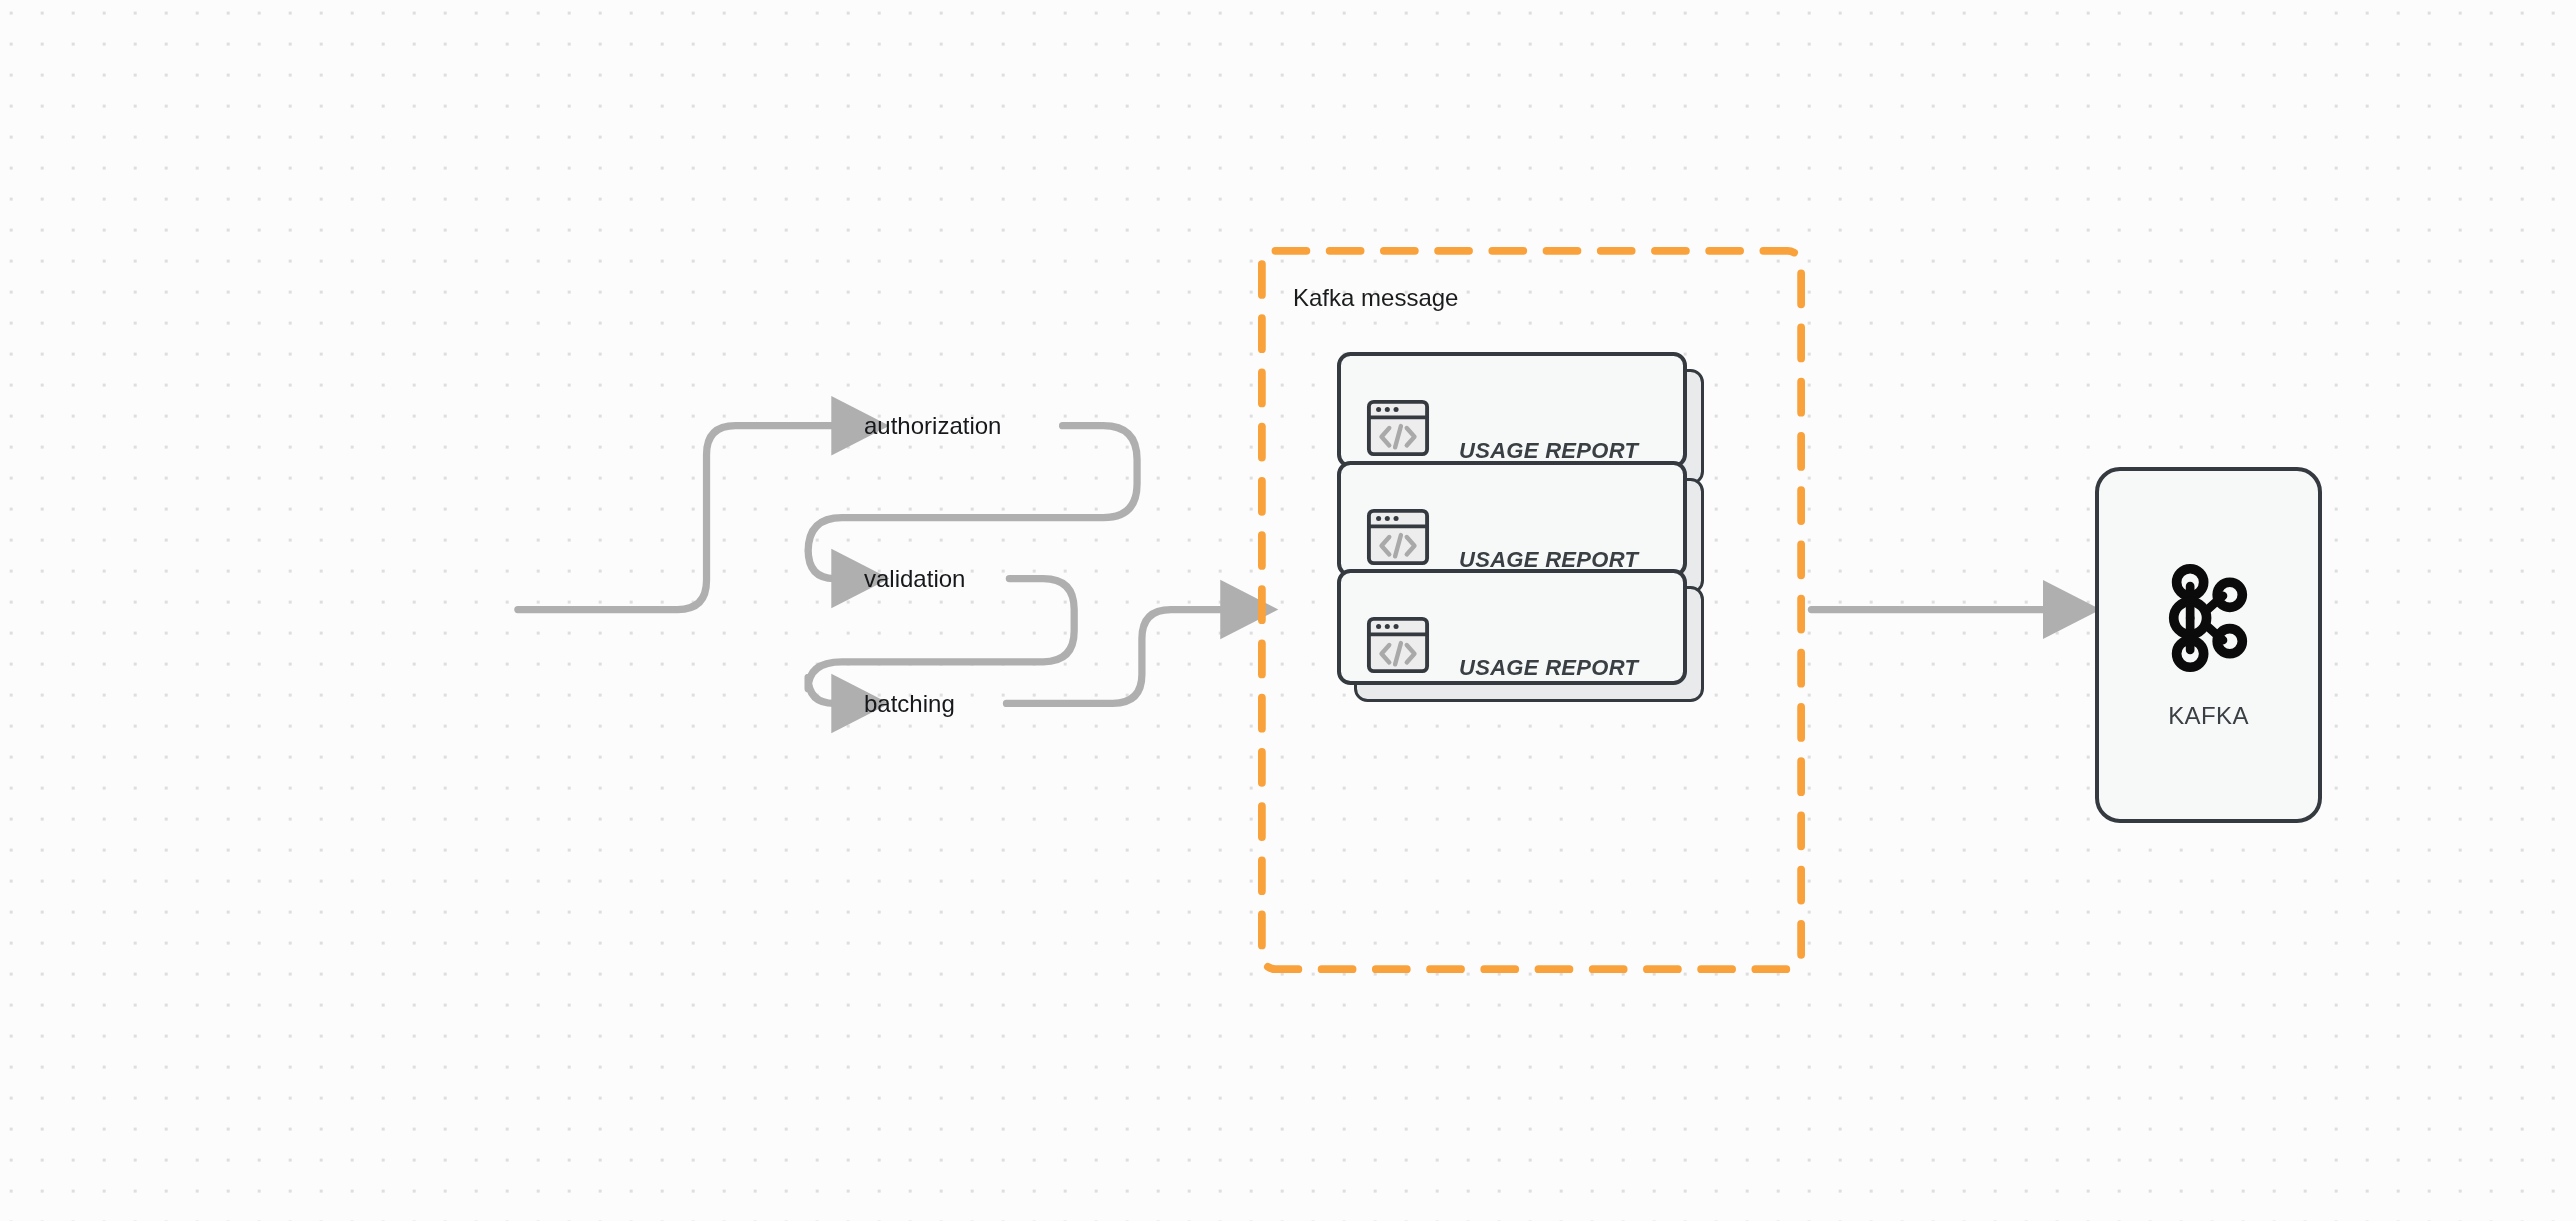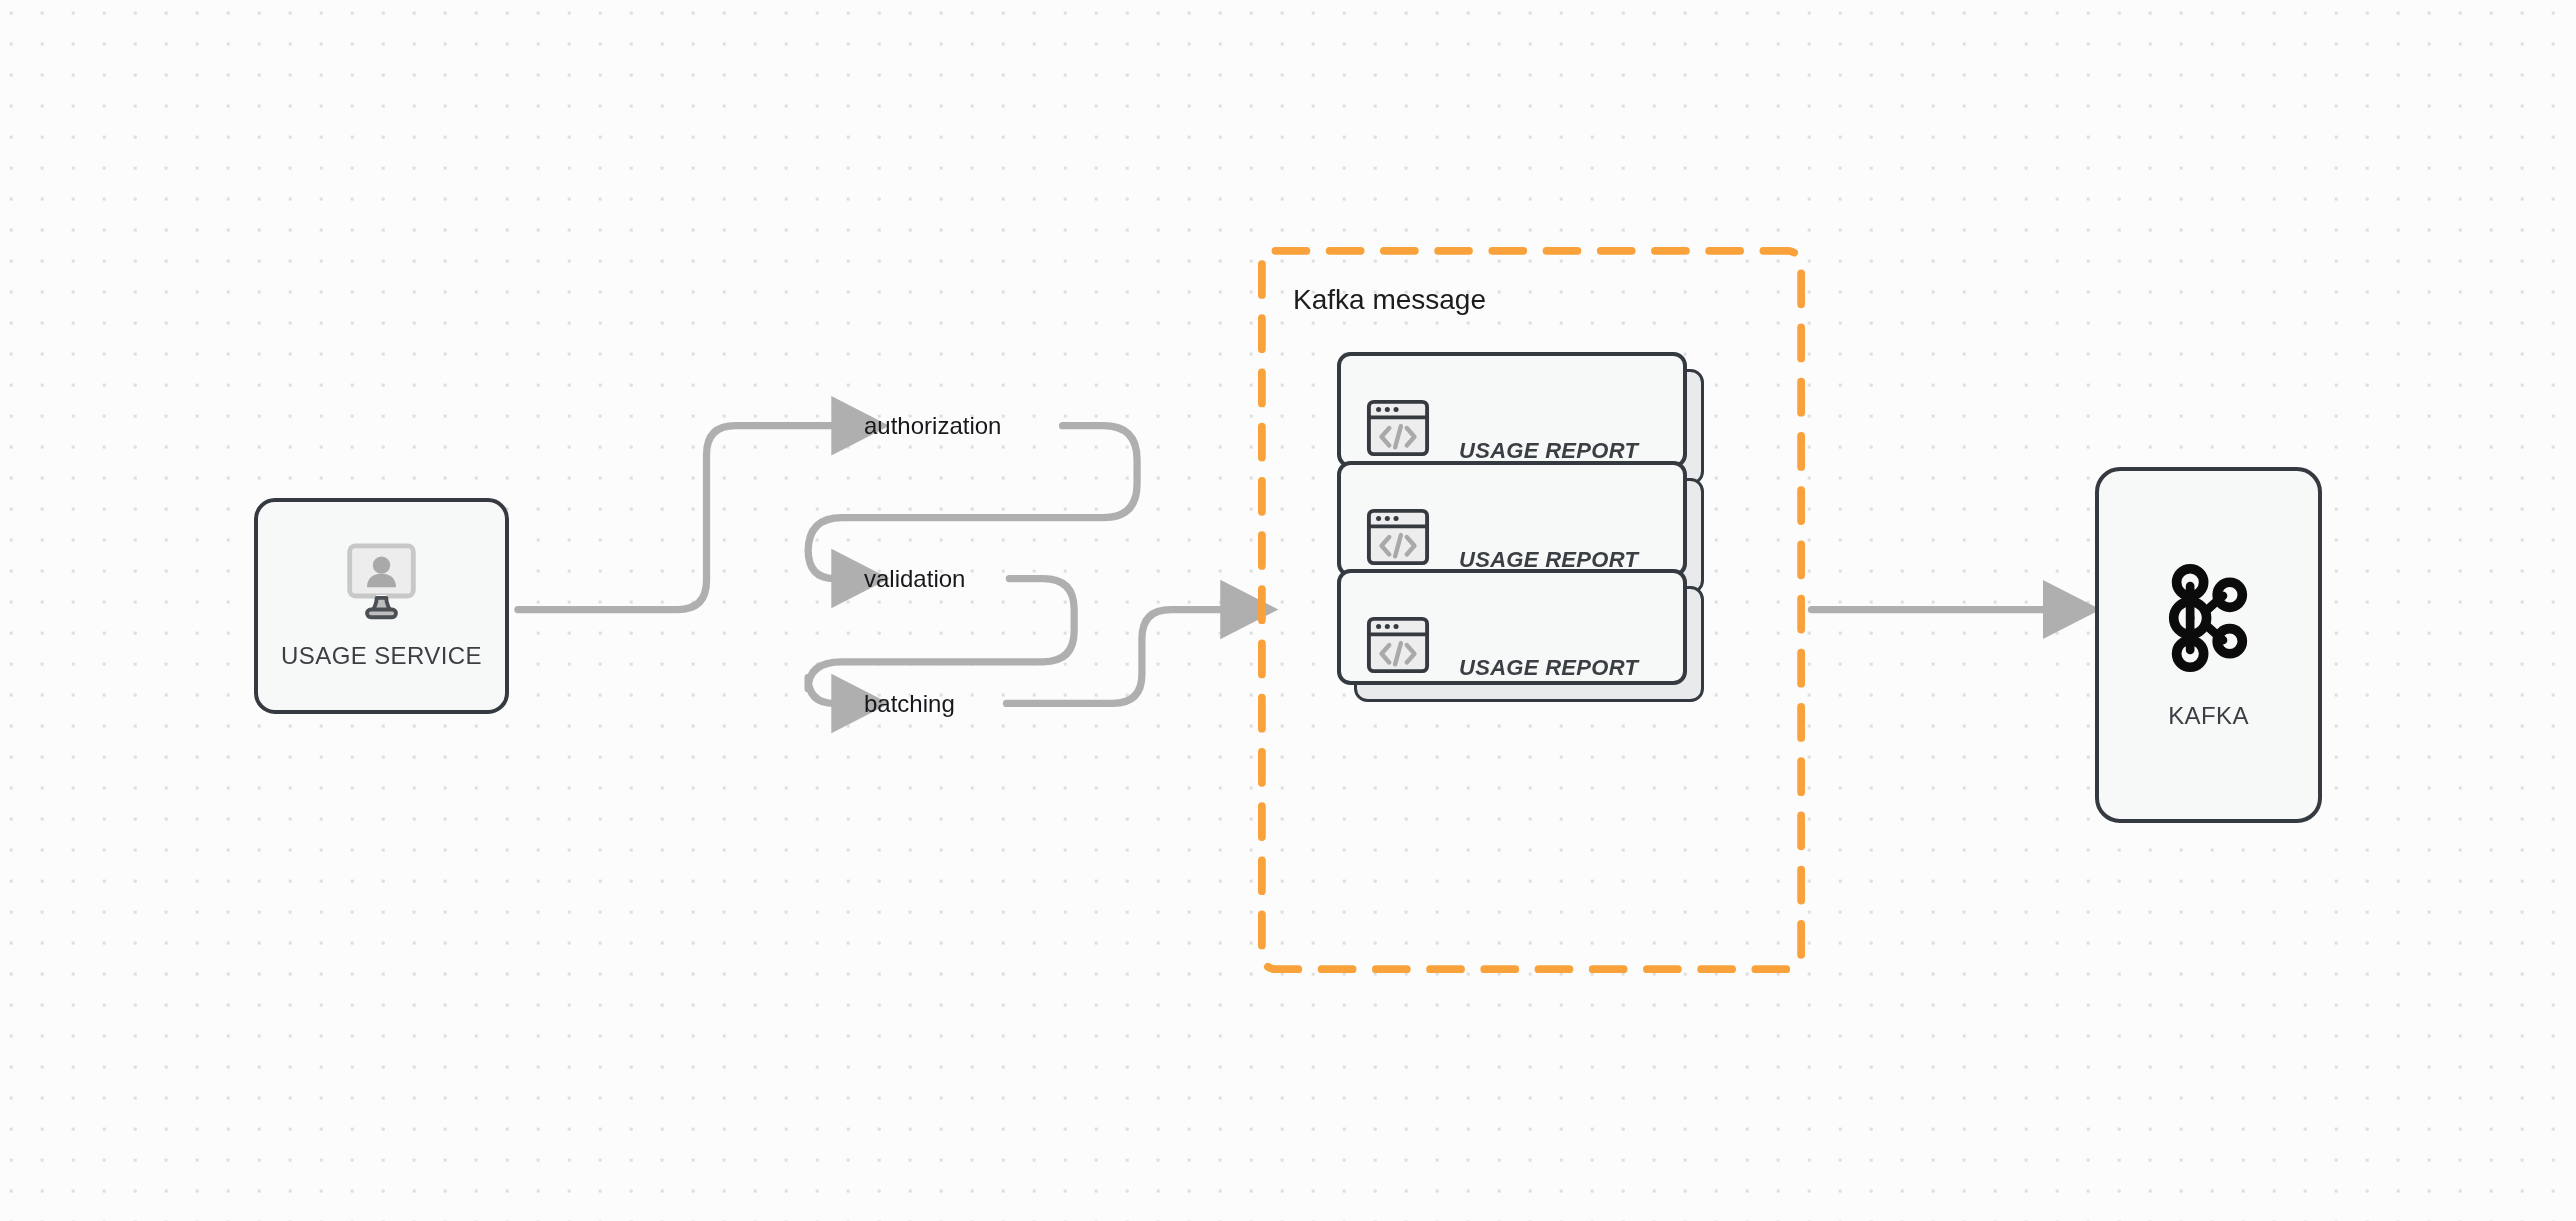--- a/index.html
+++ b/index.html
@@ -80,21 +80,21 @@
     position: absolute;
     left: 0; top: 0;
     width: 100%;
     height: 100%;
     pointer-events: none;
   }
   #kafka-message-title {
     position: absolute;
     left: 35px;
     top: 37px;
-    font-size: 28px;
+    font-size: 24px;
     color: #1B1C1E;
     white-space: nowrap;
   }
   
   .report-card-wrap {
     position: absolute;
     width: 368px;
     height: 135px;
   }
   .report-card-back {
@@ -166,33 +166,20 @@
       <path d="M1098,440 L1140,440 Q1175,440 1175,475 L1175,500 Q1175,535 1140,535 L870,535 Q835,535 835,570 L835,568 Q835,598 862,598 L868,598" marker-end="url(#arrowhead)"></path>
 
       <path d="M1043,598 L1078,598 Q1110,598 1110,630 L1110,652 Q1110,684 1078,684 L870,684 Q835,684 835,712 L835,700 Q835,727 862,727 L868,727" marker-end="url(#arrowhead)"></path>
 
       <path d="M1040,727 L1150,727 Q1180,727 1180,697 L1180,660 Q1180,630 1210,630 L1270,630" marker-end="url(#arrowhead)"></path>
 
       <path d="M1872,630 L2120,630" marker-end="url(#arrowhead)"></path>
     </g>
   </svg>
 
-  <div class="node-box" id="usage-service-node">
-    <div class="node-icon">
-      <svg width="83" height="81" viewBox="0 0 86 84" xmlns="http://www.w3.org/2000/svg">
-        <rect x="10" y="4" width="66" height="52" rx="6" ry="6" fill="#EDEDED" stroke="#C8C8C8" stroke-width="5"></rect>
-        <circle cx="43" cy="24" r="9" fill="#A9A9A9"></circle>
-        <path d="M28 47 C28 36 36 33 43 33 C50 33 58 36 58 47 Z" fill="#A9A9A9"></path>
-        <rect x="37" y="55" width="12" height="4" rx="2" fill="#FFFFFF"></rect>
-        <path d="M32 74 C36 68 38 62 38 58 L48 58 C48 62 50 68 54 74 Z" fill="#BDBDBD" stroke="#4A4F54" stroke-width="4" stroke-linejoin="round"></path>
-        <rect x="28" y="70" width="30" height="8" rx="4" fill="#BDBDBD" stroke="#4A4F54" stroke-width="4"></rect>
-      </svg>
-    </div>
-    <div class="node-label">USAGE SERVICE</div>
-  </div>
 
   <div class="flow-label" id="flow-label-0">authorization</div>
   <div class="flow-label" id="flow-label-1">validation</div>
   <div class="flow-label" id="flow-label-2">batching</div>
 
   <div id="kafka-message-group">
     <svg class="dash-border" viewBox="0 0 565 750" width="547" height="726" xmlns="http://www.w3.org/2000/svg" preserveAspectRatio="none">
       <rect x="4" y="4" width="557" height="742" rx="14" ry="14" fill="none" stroke="#F9A13A" stroke-width="8" stroke-linecap="round" stroke-dasharray="32 24"></rect>
     </svg>
     <div id="kafka-message-title">Kafka message</div>

